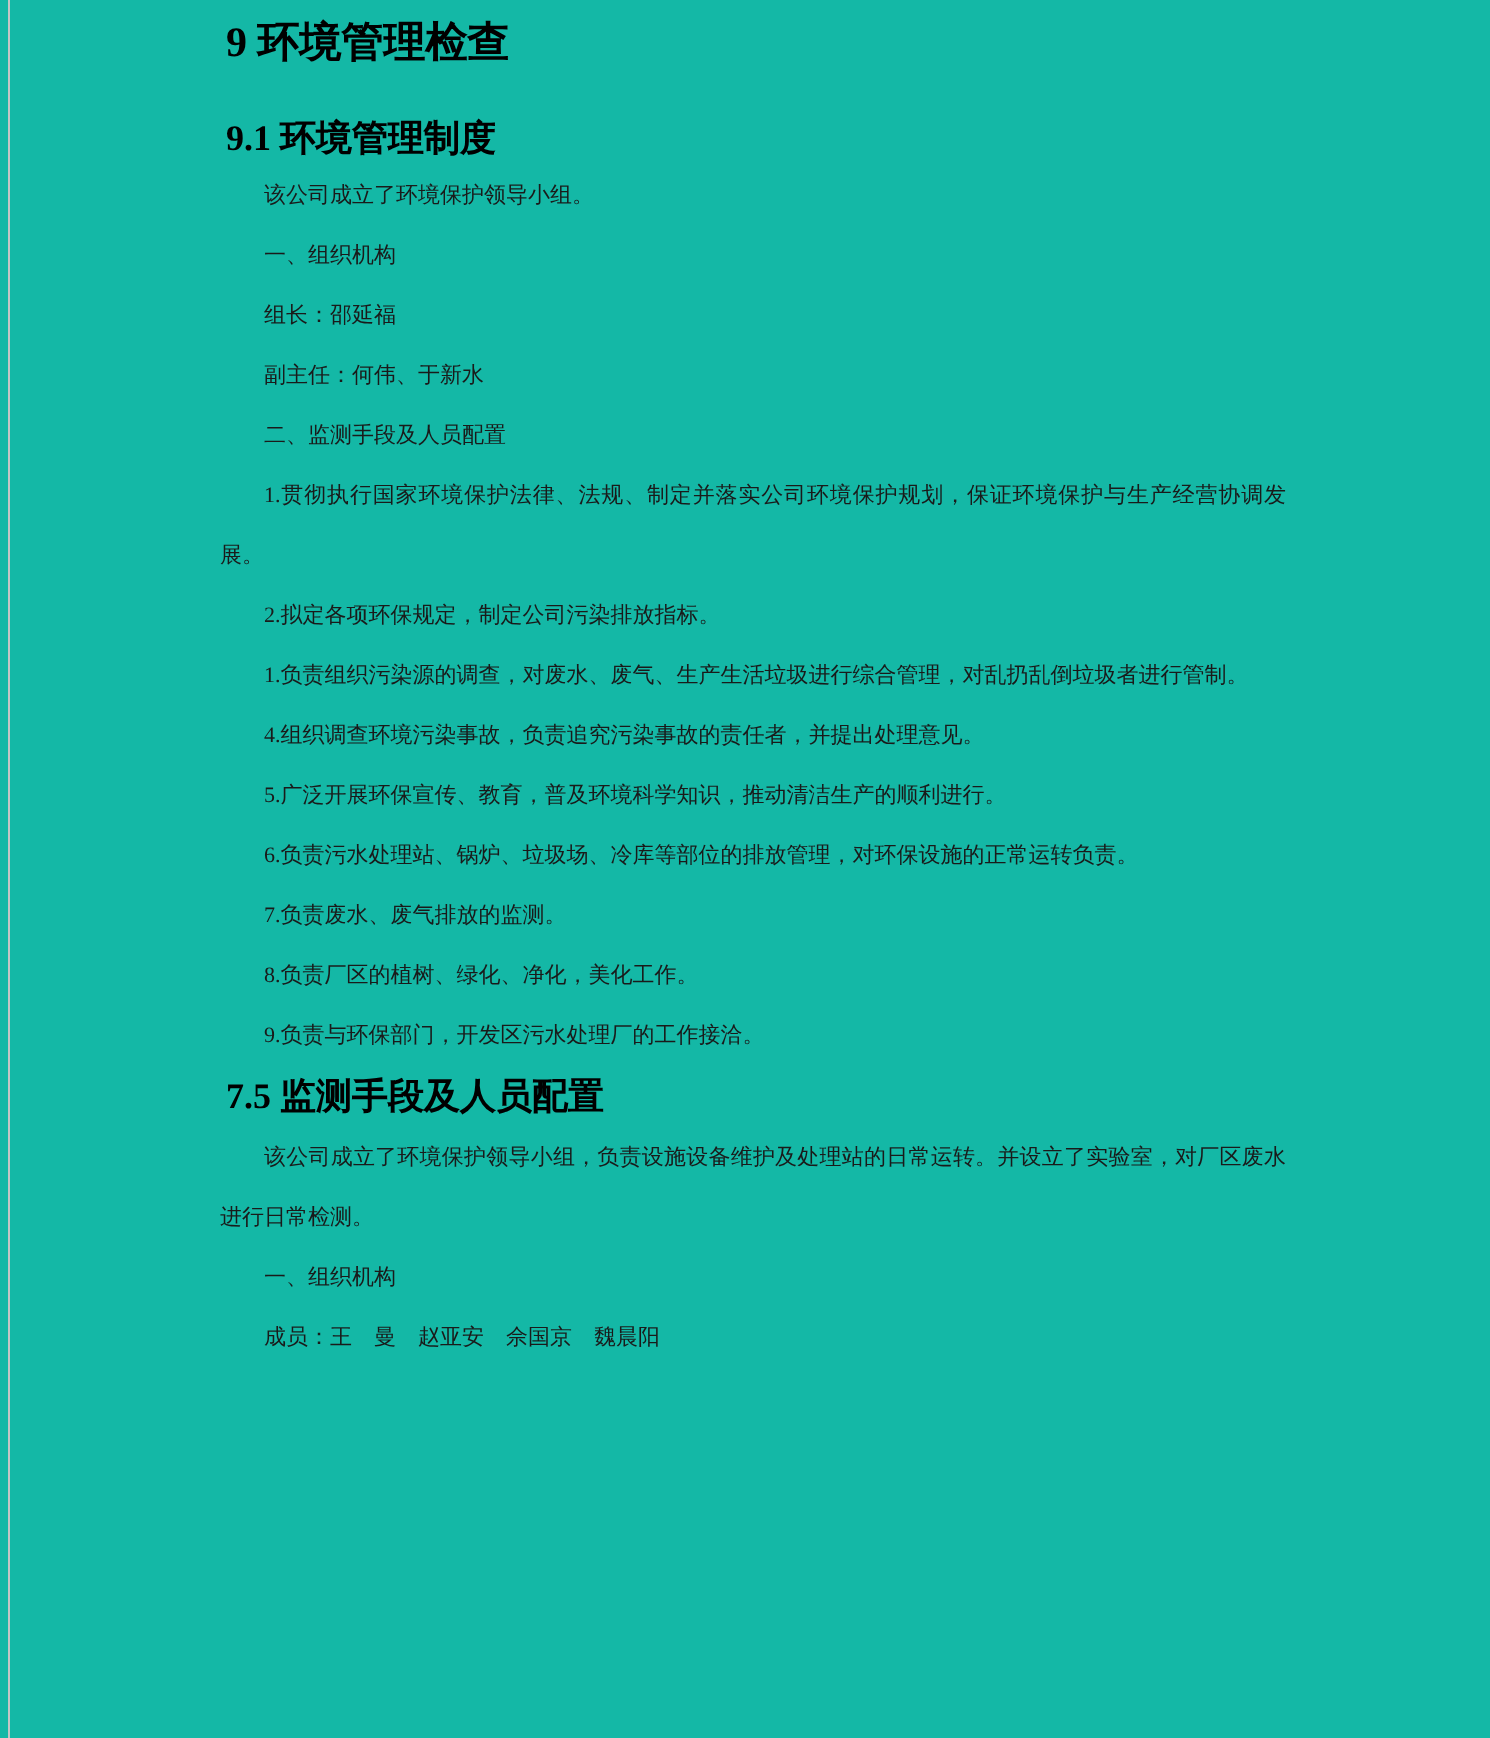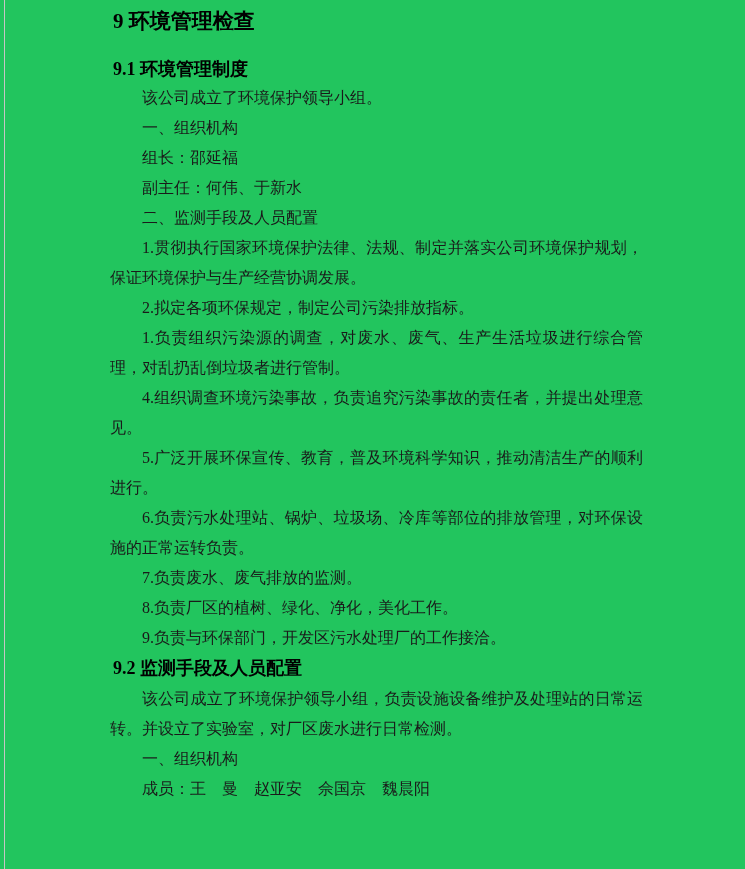--- a/index.html
+++ b/index.html
@@ -4,21 +4,21 @@
 <style>
   html, body {
     margin: 0;
     padding: 0;
     background: #ffffff;
   }
   .page {
     position: relative;
     width: 745px;
     height: 869px;
-    background: #22c55e;
+    background: #14b8a6;
     overflow: hidden;
     font-family: "Liberation Serif", "DejaVu Serif", serif;
     color: #1a1a1a;
   }
   .page-edge-line {
     position: absolute;
     left: 4px;
     top: 0;
     bottom: 0;
     width: 1px;
@@ -47,21 +47,21 @@
   }
   .doc-section:nth-of-type(1) h2.subsection-heading {
     margin-top: 23px;
     margin-bottom: 2px;
   }
   .doc-section:nth-of-type(2) h2.subsection-heading {
     margin-top: 3px;
     margin-bottom: 4px;
   }
   p.body-paragraph {
-    font-size: 16px;
+    font-size: 11px;
     line-height: 30px;
     margin: 0;
     padding: 0;
     text-indent: 2em;
     text-align: justify;
     text-justify: inter-ideograph;
     line-break: strict;
     color: #1a1a1a;
   }
 </style>
@@ -84,20 +84,20 @@
           <p class="body-paragraph">2.拟定各项环保规定，制定公司污染排放指标。</p>
           <p class="body-paragraph">1.负责组织污染源的调查，对废水、废气、生产生活垃圾进行综合管理，对乱扔乱倒垃圾者进行管制。</p>
           <p class="body-paragraph">4.组织调查环境污染事故，负责追究污染事故的责任者，并提出处理意见。</p>
           <p class="body-paragraph">5.广泛开展环保宣传、教育，普及环境科学知识，推动清洁生产的顺利进行。</p>
           <p class="body-paragraph">6.负责污水处理站、锅炉、垃圾场、冷库等部位的排放管理，对环保设施的正常运转负责。</p>
           <p class="body-paragraph">7.负责废水、废气排放的监测。</p>
           <p class="body-paragraph">8.负责厂区的植树、绿化、净化，美化工作。</p>
           <p class="body-paragraph">9.负责与环保部门，开发区污水处理厂的工作接洽。</p>
         </section>
         <section class="doc-section">
-          <h2 class="subsection-heading">9.2 监测手段及人员配置</h2>
+          <h2 class="subsection-heading">7.5 监测手段及人员配置</h2>
           <p class="body-paragraph">该公司成立了环境保护领导小组，负责设施设备维护及处理站的日常运转。并设立了实验室，对厂区废水进行日常检测。</p>
           <p class="body-paragraph">一、组织机构</p>
           <p class="body-paragraph">成员：王　曼　赵亚安　佘国京　魏晨阳</p>
         </section>
       </div>
   </div>
 </div>
 
 </body></html>

